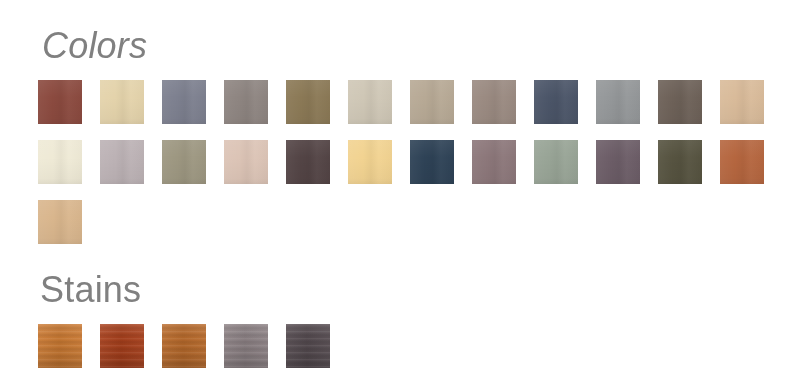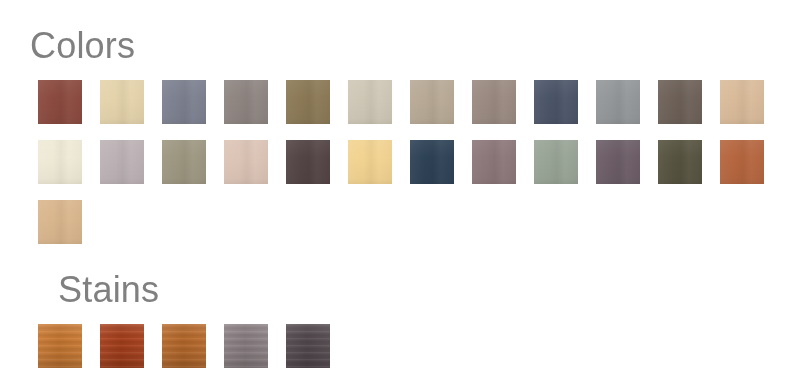--- a/index.html
+++ b/index.html
@@ -28,23 +28,23 @@
     font-size: 36px;
     font-weight: 400;
     color: #808080;
     letter-spacing: 0.2px;
     line-height: 1;
     margin: 0;
     padding: 0;
     white-space: nowrap;
   }
   #colors-section { top: 28px; }
-  #colors-heading { margin-left: 30px; }
+  #colors-heading { margin-left: 42px; font-style: italic; }
   #stains-section { top: 272px; }
-  #stains-heading { margin-left: 58px; }
+  #stains-heading { margin-left: 40px; }
 
   .swatch-rows {
     margin-top: 16px;
     margin-left: 38px;
   }
   .swatch-row {
     display: flex;
     flex-direction: row;
     align-items: flex-start;
     margin-bottom: 16px;

